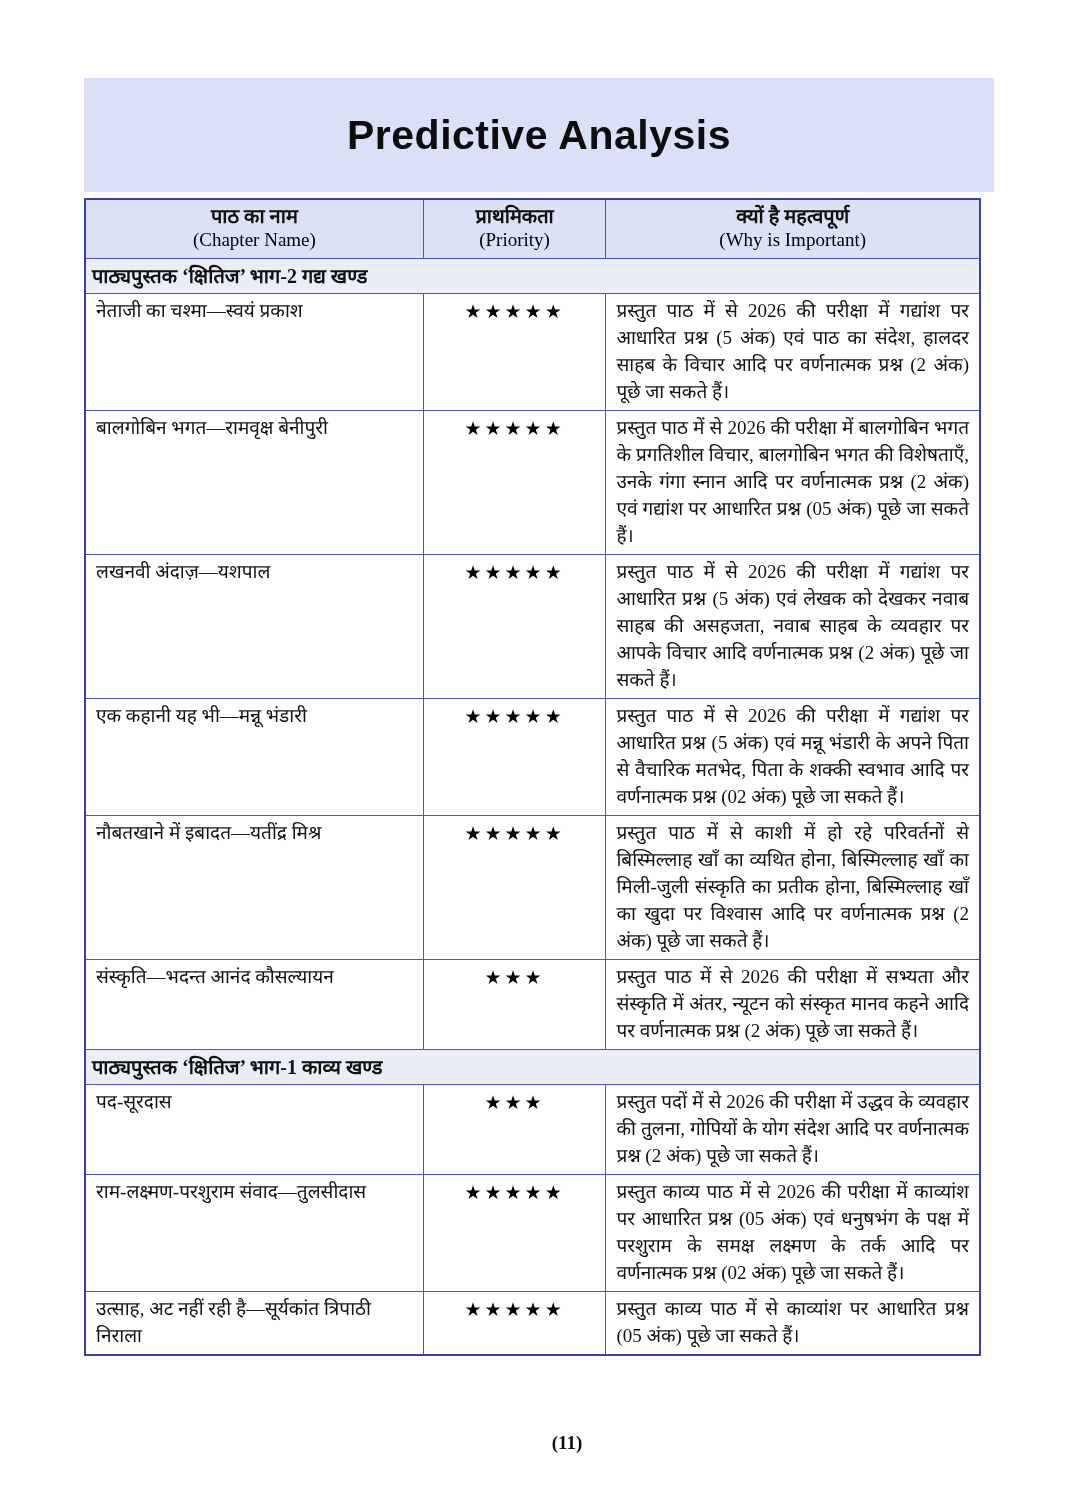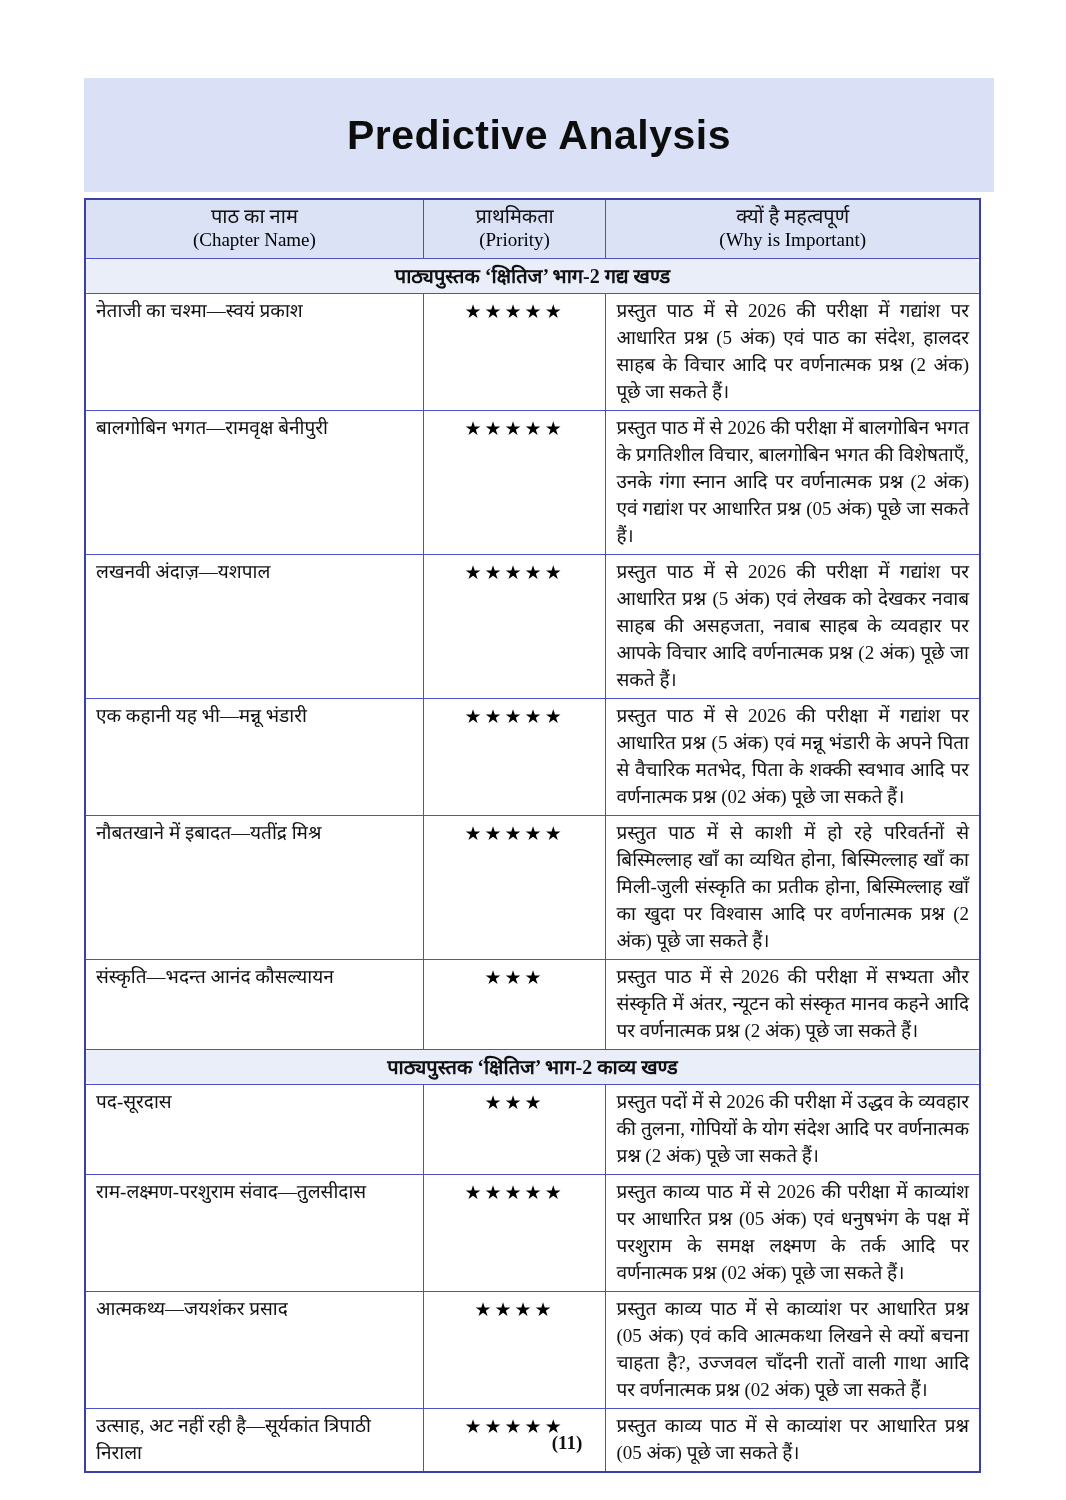--- a/index.html
+++ b/index.html
@@ -53,40 +53,39 @@
     line-height: 1.42;
   }
   th.hdr {
     background: #dbe2f6;
     vertical-align: middle;
     padding: 3px 6px;
     height: 50px;
   }
   th.hdr .hi {
     font-family: "Liberation Serif", serif;
-    font-weight: normal;
+    font-weight: bold;
     font-size: 20px;
     line-height: 1.2;
   }
   th.hdr .en {
     font-family: "Liberation Serif", serif;
     font-weight: normal;
     font-size: 19px;
     line-height: 1.25;
     color: #000000;
   }
   tr.section td {
     background: #eaeef9;
-    text-align: center;
+    text-align: left;
     font-weight: bold;
     font-size: 20px;
     padding: 3px 6px;
     vertical-align: middle;
     height: 26px;
-    border-radius: 8px;
   }
   td.chapter {
     text-align: left;
     padding-top: 7px;
   }
   td.stars {
     text-align: center;
     font-family: "DejaVu Sans", sans-serif;
     font-size: 16px;
     letter-spacing: 3px;
@@ -177,38 +176,33 @@
         <td class="stars">★★★★★</td>
         <td class="why">प्रस्तुत पाठ में से काशी में हो रहे परिवर्तनों से बिस्मिल्लाह खाँ का व्यथित होना, बिस्मिल्लाह खाँ का मिली-जुली संस्कृति का प्रतीक होना, बिस्मिल्लाह खाँ का खुदा पर विश्वास आदि पर वर्णनात्मक प्रश्न (2 अंक) पूछे जा सकते हैं।</td>
       </tr>
       <tr class="h3">
         <td class="chapter">संस्कृति—भदन्त आनंद कौसल्यायन</td>
         <td class="stars">★★★</td>
         <td class="why">प्रस्तुत पाठ में से 2026 की परीक्षा में सभ्यता और संस्कृति में अंतर, न्यूटन को संस्कृत मानव कहने आदि पर वर्णनात्मक प्रश्न (2 अंक) पूछे जा सकते हैं।</td>
       </tr>
 
       <tr class="section">
-        <td colspan="3">पाठ्यपुस्तक ‘क्षितिज’ भाग-2 काव्य खण्ड</td>
+        <td colspan="3">पाठ्यपुस्तक ‘क्षितिज’ भाग-1 काव्य खण्ड</td>
       </tr>
 
       <tr class="h3">
         <td class="chapter">पद-सूरदास</td>
         <td class="stars">★★★</td>
         <td class="why">प्रस्तुत पदों में से 2026 की परीक्षा में उद्धव के व्यवहार की तुलना, गोपियों के योग संदेश आदि पर वर्णनात्मक प्रश्न (2 अंक) पूछे जा सकते हैं।</td>
       </tr>
       <tr class="h4a">
         <td class="chapter">राम-लक्ष्मण-परशुराम संवाद—तुलसीदास</td>
         <td class="stars">★★★★★</td>
         <td class="why">प्रस्तुत काव्य पाठ में से 2026 की परीक्षा में काव्यांश पर आधारित प्रश्न (05 अंक) एवं धनुषभंग के पक्ष में परशुराम के समक्ष लक्ष्मण के तर्क आदि पर वर्णनात्मक प्रश्न (02 अंक) पूछे जा सकते हैं।</td>
       </tr>
-      <tr class="h4b">
-        <td class="chapter">आत्मकथ्य—जयशंकर प्रसाद</td>
-        <td class="stars">★★★★</td>
-        <td class="why">प्रस्तुत काव्य पाठ में से काव्यांश पर आधारित प्रश्न (05 अंक) एवं कवि आत्मकथा लिखने से क्यों बचना चाहता है?, उज्जवल चाँदनी रातों वाली गाथा आदि पर वर्णनात्मक प्रश्न (02 अंक) पूछे जा सकते हैं।</td>
-      </tr>
       <tr class="h2">
         <td class="chapter">उत्साह, अट नहीं रही है—सूर्यकांत त्रिपाठी निराला</td>
         <td class="stars">★★★★★</td>
         <td class="why">प्रस्तुत काव्य पाठ में से काव्यांश पर आधारित प्रश्न (05 अंक) पूछे जा सकते हैं।</td>
       </tr>
     </tbody>
   </table>
 
   <div class="page-number">(11)</div>
 

